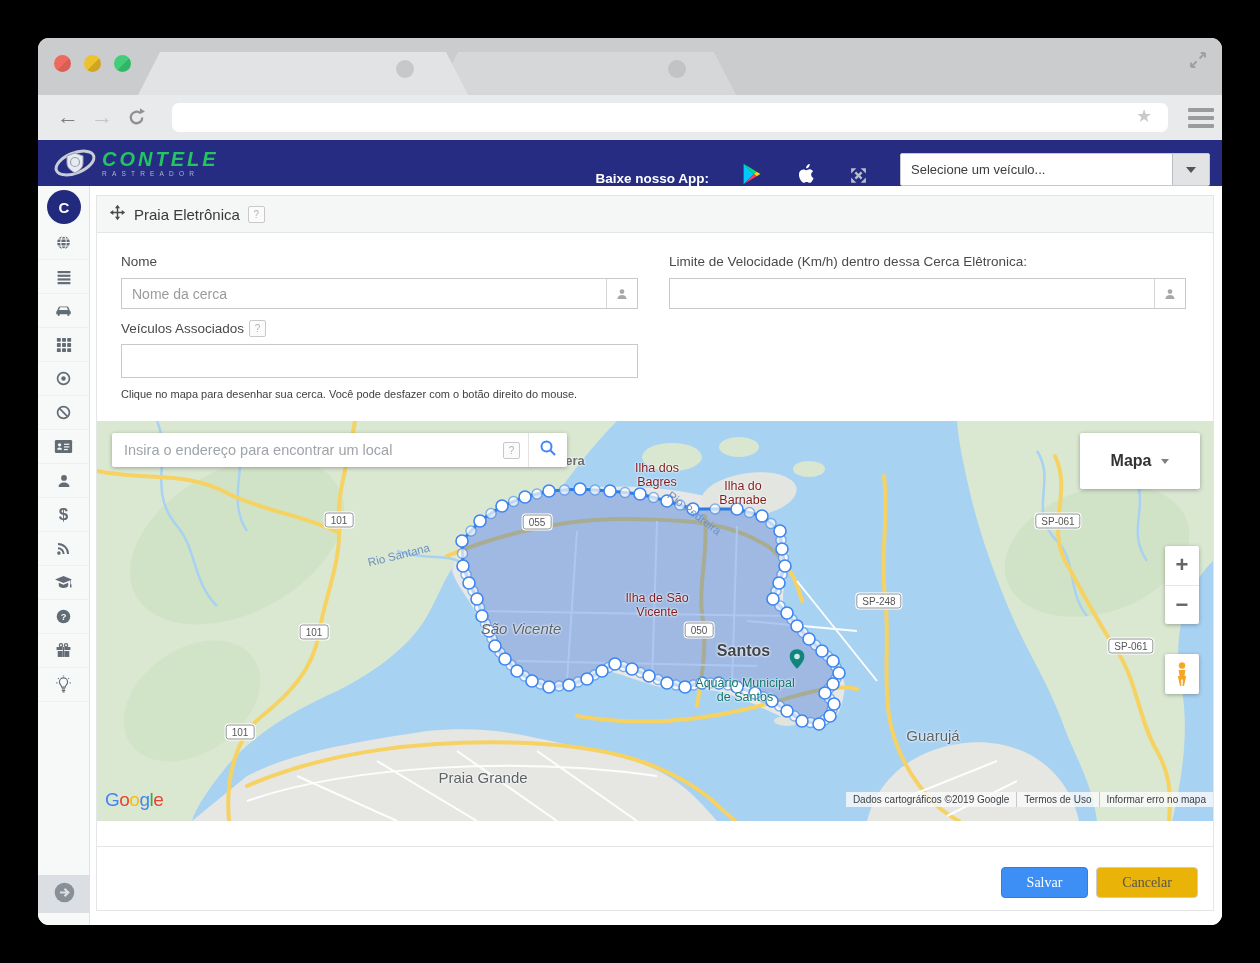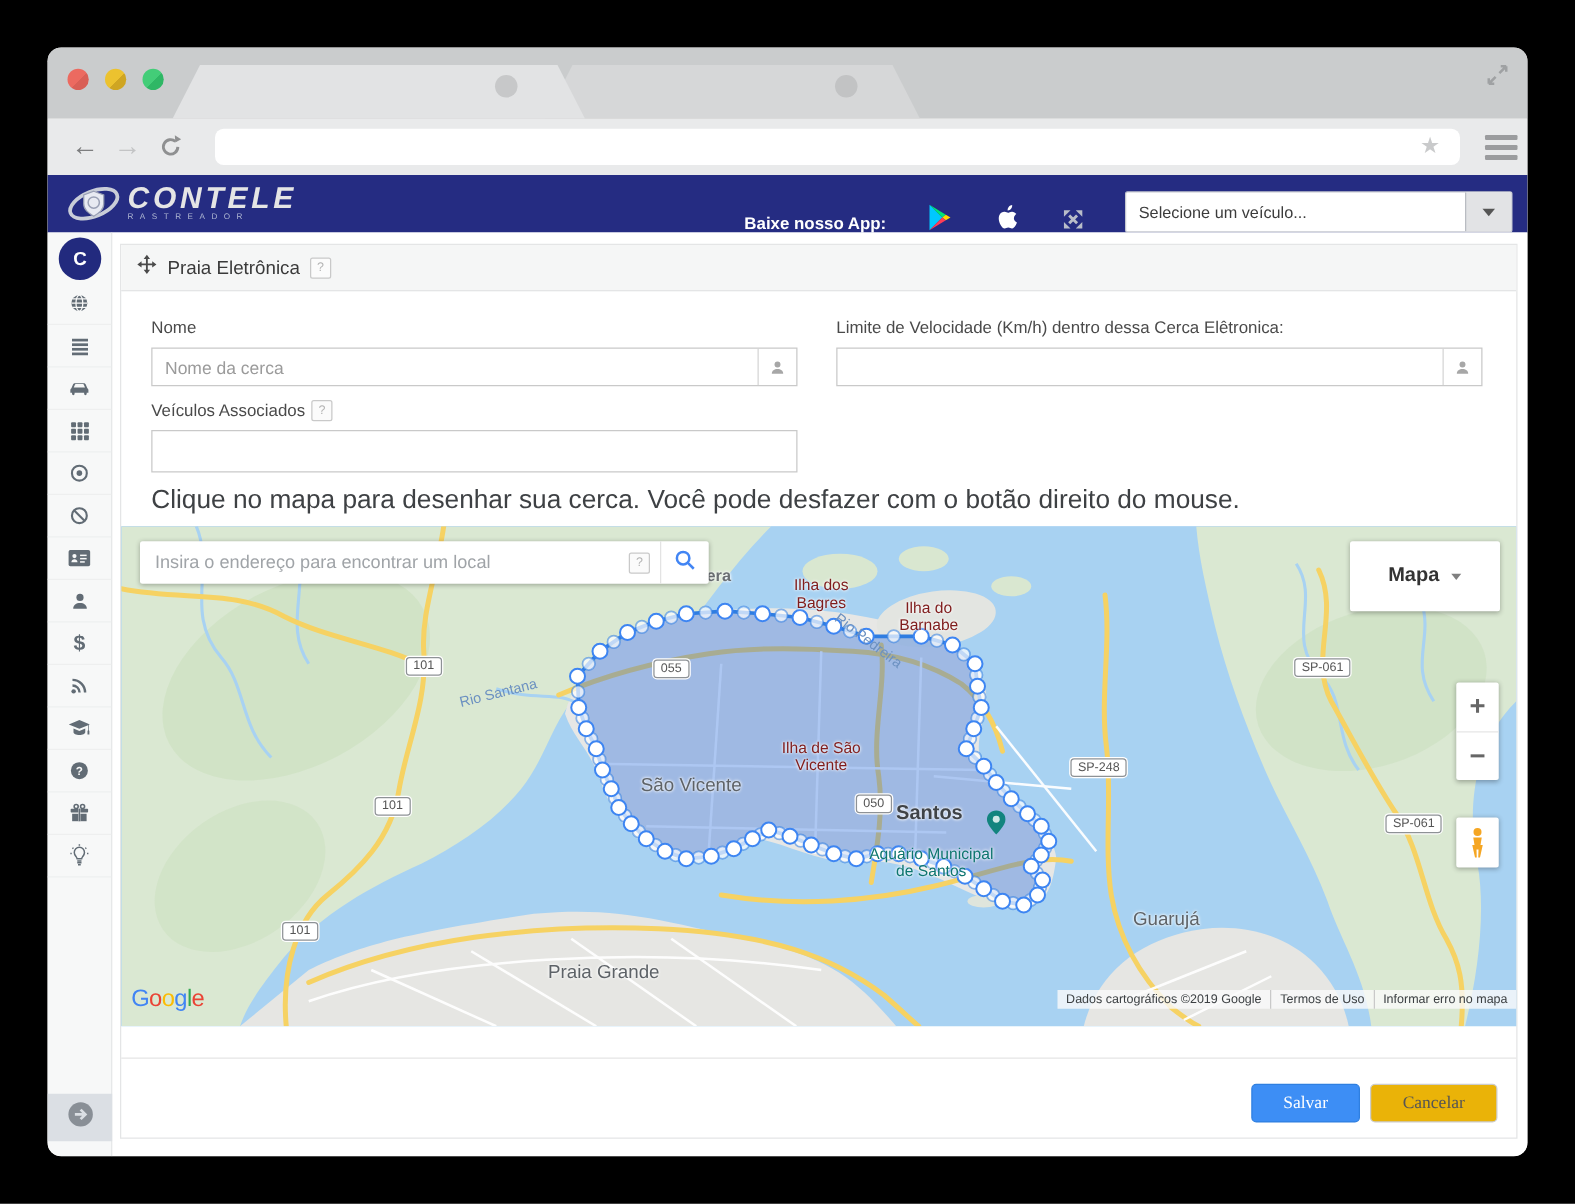--- a/index.html
+++ b/index.html
@@ -27,21 +27,21 @@
   .nav-refresh{left:84px;top:11px;}
   .url-input{position:absolute;left:134px;top:8px;width:996px;height:29px;background:#fff;border:none;border-radius:7px;padding:0 34px 0 12px;font-size:13px;box-sizing:border-box;outline:none;}
   .url-star{position:absolute;left:1098px;top:10px;color:#c9cacb;font-size:18px;}
   .hamburger{position:absolute;left:1150px;top:13px;width:26px;cursor:pointer;}
   .hamburger div{height:4px;background:#9b9c9e;border-radius:1px;margin-bottom:4px;}
 
   
   .app-header{position:absolute;left:0;top:102px;width:100%;height:46px;background:#252c82;}
   .brand{position:absolute;left:14px;top:4px;display:flex;align-items:center;}
   .brand-text{margin-left:4px;}
-  .brand-name{color:#e5e5e5;font-size:24px;font-weight:bold;font-style:italic;letter-spacing:3px;line-height:20px;}
+  .brand-name{color:#22c55e;font-size:20px;font-weight:bold;font-style:italic;letter-spacing:3px;line-height:20px;}
   .brand-sub{color:#aeb6d2;font-size:6.5px;letter-spacing:5.2px;margin-top:1px;}
   .hdr-right{position:absolute;right:12px;top:0;height:46px;display:flex;align-items:flex-end;gap:31px;}
   .dl-label{color:#fff;font-size:13.5px;font-weight:bold;}
   .hdr-icon{display:flex;align-items:center;}
   .veh-select{width:310px;height:33px;background:#fff;border:1px solid #c5c8d0;border-radius:2px;display:flex;align-items:center;box-sizing:border-box;cursor:pointer;}
   .veh-text{flex:1;padding:0 10px;font-size:13px;color:#3c3c3c;}
   .veh-caret{width:36px;height:100%;background:#e2e3e5;border-left:1px solid #b9bcc2;display:flex;align-items:center;justify-content:center;}
   .caret-down{width:0;height:0;border-left:5px solid transparent;border-right:5px solid transparent;border-top:6px solid #555;}
 
   
@@ -58,35 +58,35 @@
   .panel{position:absolute;left:6px;top:9px;width:1118px;height:716px;border:1px solid #e4e5e6;background:#fff;box-sizing:border-box;}
   .panel-head{position:absolute;left:0;top:0;width:100%;height:37px;background:#f5f6f6;border-bottom:1px solid #e4e5e6;display:flex;align-items:center;box-sizing:border-box;padding-left:12px;gap:8px;}
   .panel-title{font-size:15px;color:#3a3a3a;}
   .help-badge{width:15px;height:15px;border:1px solid #c9c9c9;background:#fbfbfb;color:#b3b3b3;font-size:10px;display:inline-flex;align-items:center;justify-content:center;border-radius:2px;}
 
   .fld-label{position:absolute;font-size:13.5px;color:#4a4a4a;display:flex;align-items:center;gap:5px;}
   .fld{position:absolute;height:31px;border:1px solid #c9c9c9;background:#fff;display:flex;align-items:stretch;box-sizing:border-box;}
   .fld input{flex:1;border:none;outline:none;padding:0 10px;font-size:14px;color:#333;font-family:"Liberation Sans",sans-serif;background:transparent;}
   .fld input::placeholder{color:#9b9b9b;}
   .fld-icon{width:30px;border-left:1px solid #d5d5d5;display:flex;align-items:center;justify-content:center;}
-  .instruction{position:absolute;left:24px;top:192px;font-size:21px;color:#3e4144;}
+  .instruction{position:absolute;left:24px;top:192px;font-size:11px;color:#3e4144;}
 
   
   .map{position:absolute;left:0;top:225px;width:1116px;height:400px;overflow:hidden;background:#a8d2f2;}
   .map svg.base{position:absolute;left:0;top:0;}
   .fence-layer{position:absolute;left:0;top:0;pointer-events:none;}
   .maplabels{position:absolute;left:0;top:0;width:100%;height:100%;pointer-events:none;}
   .maplabel{position:absolute;transform:translate(-50%,0);white-space:pre-line;text-align:center;text-shadow:0 0 2px #fff,0 0 3px #fff;line-height:1.15;}
   .lbl-city{font-size:15px;color:#5d6267;}
   .lbl-city-bold{font-size:16px;font-weight:bold;color:#3f4347;}
   .lbl-place-sm{font-size:12.5px;color:#7f1d1d;}
   .lbl-place{font-size:13px;color:#6b6f73;font-weight:bold;}
   .lbl-water{font-size:11.5px;color:#6c91c1;text-shadow:none;}
   .lbl-poi{font-size:12.5px;color:#0d756f;}
-  .road-badge{position:absolute;transform:translate(-50%,-50%);background:#fff;border:1px solid #8e9296;border-radius:3px;font-size:10px;color:#555;padding:1px 5px;text-shadow:none;box-shadow:0 0 0 1px #fff;margin-top:13px;}
+  .road-badge{position:absolute;transform:translate(-50%,-50%);background:#fff;border:1px solid #8e9296;border-radius:3px;font-size:10px;color:#555;padding:1px 5px;text-shadow:none;box-shadow:0 0 0 1px #fff;}
   .map-search{position:absolute;left:15px;top:12px;width:455px;height:34px;background:#fff;border-radius:2px;box-shadow:0 1px 4px rgba(0,0,0,.3);display:flex;align-items:center;}
   .map-search input{flex:1;border:none;outline:none;font-size:14.5px;color:#555;padding:0 8px 0 12px;font-family:"Liberation Sans",sans-serif;}
   .map-search input::placeholder{color:#a0a4a8;}
   .ms-help{margin-right:8px;}
   .ms-btn{width:38px;height:34px;border-left:1px solid #e3e3e3;display:flex;align-items:center;justify-content:center;cursor:pointer;}
   .maptype{position:absolute;left:983px;top:12px;width:120px;height:56px;background:#fff;border-radius:2px;box-shadow:0 1px 4px rgba(0,0,0,.3);display:flex;align-items:center;justify-content:center;gap:10px;cursor:pointer;}
   .maptype span{font-size:16px;font-weight:bold;color:#333;}
   .mt-caret{width:0;height:0;border-left:4px solid transparent;border-right:4px solid transparent;border-top:5px solid #808080;}
   .zoomctl{position:absolute;left:1068px;top:125px;width:34px;height:78px;background:#fff;border-radius:2px;box-shadow:0 1px 4px rgba(0,0,0,.3);display:flex;flex-direction:column;}
   .zoomctl div{flex:1;display:flex;align-items:center;justify-content:center;font-size:22px;font-weight:bold;color:#666;cursor:pointer;}
@@ -553,21 +553,21 @@
           </svg>
 
         <div class="maplabels" id="maplabels">
             <div class="maplabel lbl-place" style="left: 478px; top: 33px;">era</div>
             <div class="maplabel lbl-place-sm" style="left: 560px; top: 40px;">Ilha dos
 Bagres</div>
             <div class="maplabel lbl-place-sm" style="left: 646px; top: 58px;">Ilha do
 Barnabe</div>
             <div class="maplabel lbl-water" style="left: 597px; top: 86px; transform: translate(-50%, 0px) rotate(37deg);">Rio Pedreira</div>
             <div class="maplabel lbl-water" style="left: 302px; top: 128px; transform: translate(-50%, 0px) rotate(-14deg);">Rio Santana</div>
-            <div class="maplabel lbl-city" style="left: 456px; top: 199px;">São Vicente</div>
+            <div class="maplabel lbl-city" style="left: 424px; top: 199px; font-style: italic;">São Vicente</div>
             <div class="maplabel lbl-place-sm" style="left: 560px; top: 170px;">Ilha de São
 Vicente</div>
             <div class="maplabel lbl-city-bold" style="left: 626px; top: 221px; padding-left: 41px;">Santos</div>
             <div class="maplabel lbl-poi" style="left: 648px; top: 255px;">Aquário Municipal
 de Santos</div>
             <div class="maplabel lbl-city" style="left: 836px; top: 306px;">Guarujá</div>
             <div class="maplabel lbl-city" style="left: 386px; top: 348px;">Praia Grande</div>
             <div class="road-badge" style="left: 242px; top: 99px;">101</div>
             <div class="road-badge" style="left: 217px; top: 211px;">101</div>
             <div class="road-badge" style="left: 143px; top: 311px;">101</div>

